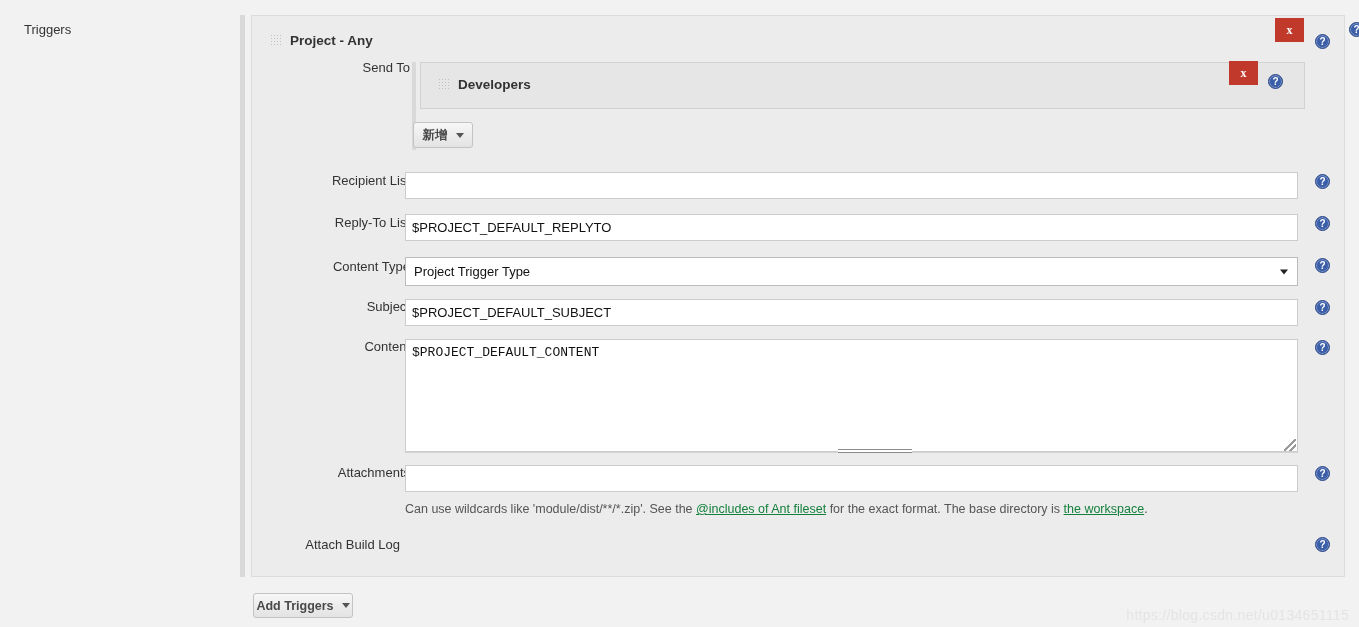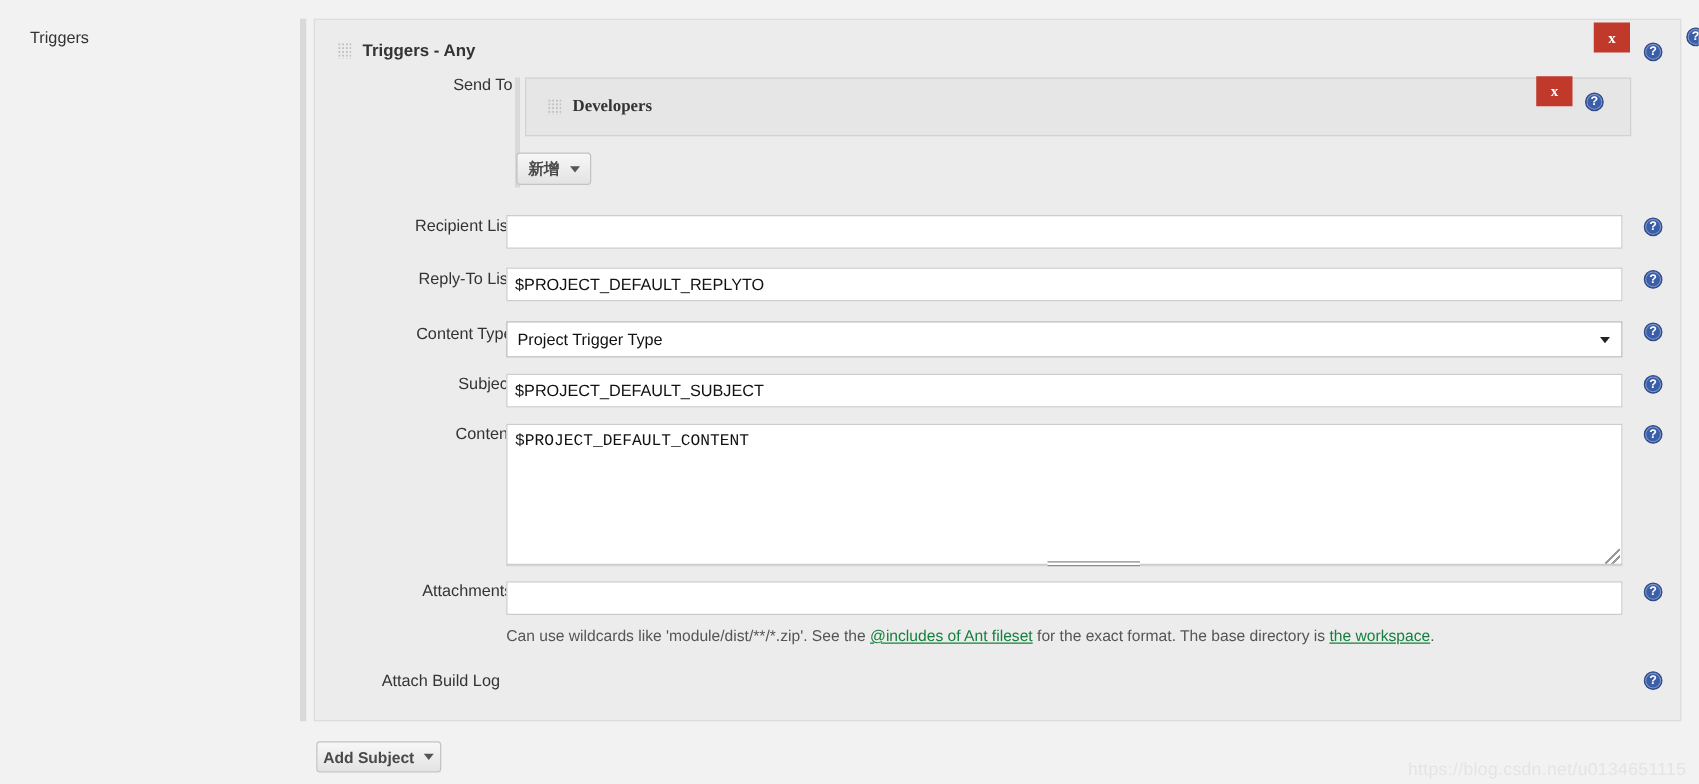--- a/index.html
+++ b/index.html
@@ -178,21 +178,21 @@
   }
   .subpanel {
     position: absolute; left: 168px; top: 46px;
     width: 885px; height: 47px;
     background: #e6e6e6;
     border: 1px solid #d2d2d2;
   }
   .subpanel-title {
     position: absolute; left: 17px; top: 14px;
     font-size: 13.5px; font-weight: bold; color: #333;
-    display: flex; align-items: center; gap: 9px; font-family: Liberation Serif, serif;
+    display: flex; align-items: center; gap: 9px;
   }
 
   
   .gbtn {
     position: absolute;
     background: linear-gradient(#f7f7f7, #e3e3e3);
     border: 1px solid #c3c3c3;
     border-radius: 3px;
     font-size: 12.5px;
     color: #4a4a4a;
@@ -244,21 +244,21 @@
   </div>
 
   <div class="panel-outer">
 
     <div class="panel-gutter"></div>
 
     <div class="panel-body">
 
       <div class="panel-title">
         <span class="grip"></span>
-        <span>Triggers - Any</span>
+        <span>Project - Any</span>
       </div>
 
       <button class="btn-x" id="x-main">x</button>
       <div class="help" style="left:1063px; top:18px;">?</div>
 
       <div class="row-label" style="left:28px; top:44px;">Send To</div>
 
       <div class="subpanel-gutter"></div>
       <div class="subpanel">
         <div class="subpanel-title">
@@ -308,21 +308,21 @@
       <div class="helptext" style="left:153px; top:486px;">
         <span>Can use wildcards like 'module/dist/**/*.zip'. See the </span><a href="#">@includes of Ant fileset</a><span> for the exact format. The base directory is </span><a href="#">the workspace</a><span>.</span>
       </div>
 
       <div class="row-label" style="left:18px; top:521px;">Attach Build Log</div>
       <div class="help" style="left:1063px; top:521px;">?</div>
 
     </div>
 
     <div class="gbtn" style="left:13px; top:578px; width:100px; height:25px;">
-      <span>Add Subject</span>
+      <span>Add Triggers</span>
       <span class="caret"></span>
     </div>
 
   </div>
 
   <div class="help" id="help-far">?</div>
 
   <div class="watermark">https://blog.csdn.net/u0134651115</div>
 
 </div>

